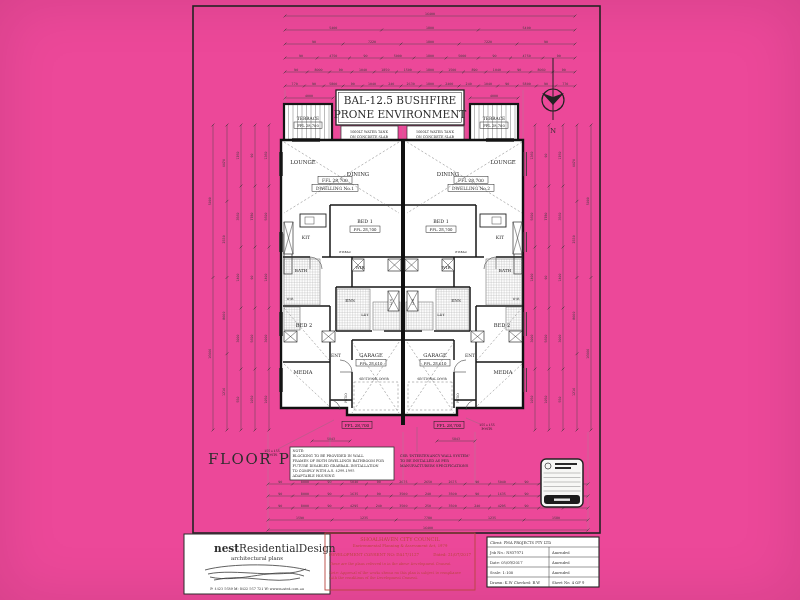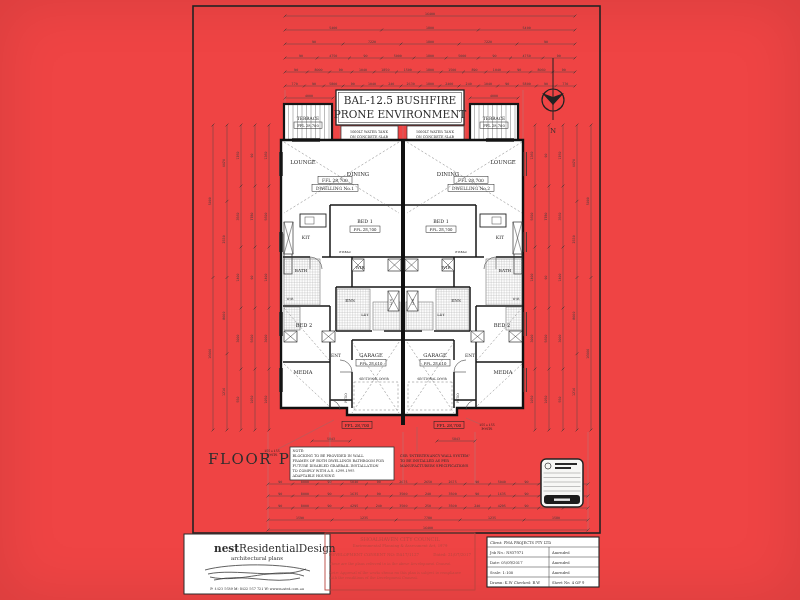--- a/index.html
+++ b/index.html
@@ -1,16 +1,16 @@
 <!DOCTYPE html>
 <html><head>
 <meta charset="utf-8">
 <style>
   html,body{margin:0;padding:0;background:#ededed;}
-  .canvas{position:relative;width:800px;height:600px;background:#ef4444;overflow:hidden;
+  .canvas{position:relative;width:800px;height:600px;background:#ec4899;overflow:hidden;
           font-family:"DejaVu Serif",serif;box-shadow:inset 0 0 60px rgba(0,0,0,.10);}
   svg{position:absolute;inset:0;}
   svg text{font-family:"DejaVu Serif",serif;fill:#2e2e2e;}
   .dim text, text.dim{font-family:"DejaVu Sans",sans-serif;fill:#3f3f3f;}
   .rl{fill:#1f1f1f;}
   .red{fill:#b9463f;}
 </style>
 </head>
 <body>
 

